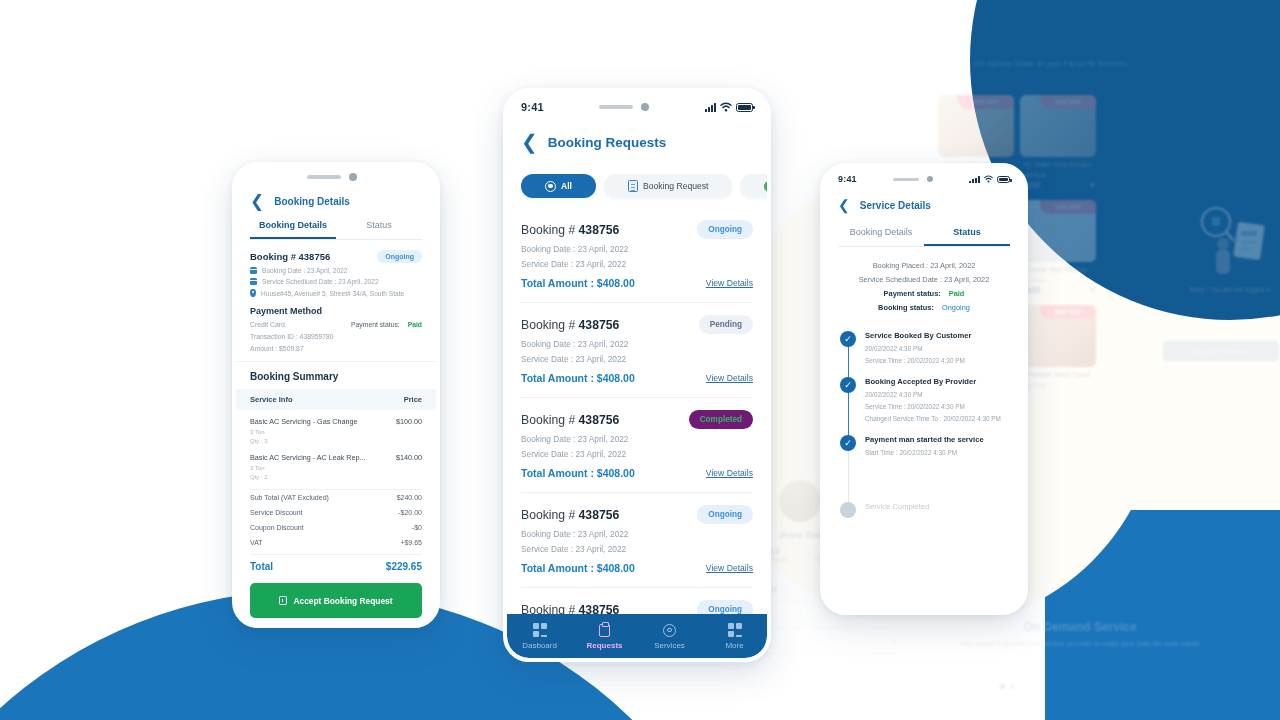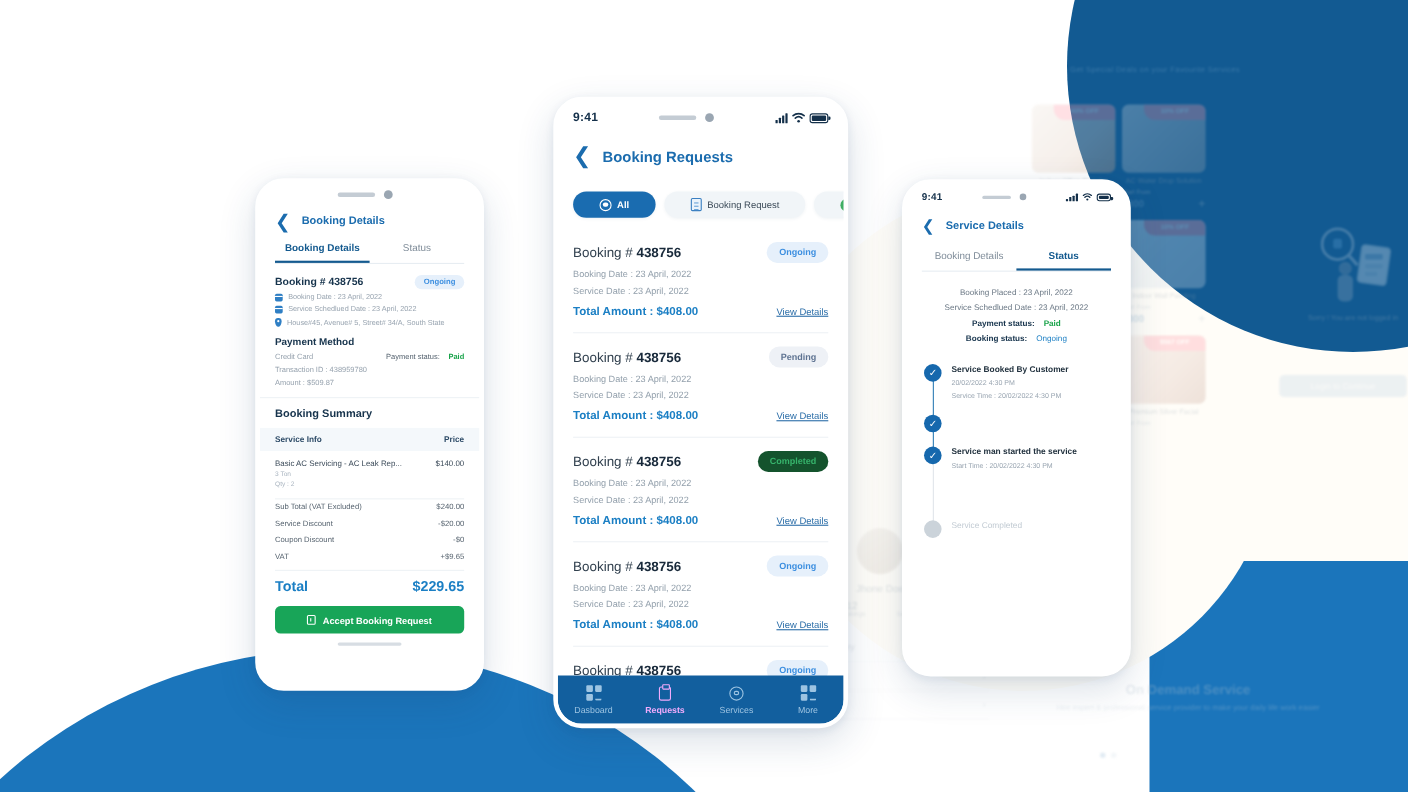--- a/index.html
+++ b/index.html
@@ -148,44 +148,44 @@
   #phoneLeft .nav-title { font-size: 10px; }
   #phoneLeft .tabs { margin: 6px 14px 0; }
   .lp-body { padding: 10px 14px 0; }
   .lp-row { display: flex; align-items: center; justify-content: space-between; }
   .lp-bk { font-size: 9.5px; }
   .pill {
     font-size: 7px; padding: 3px 8px; border-radius: 10px; font-weight: bold; white-space: nowrap;
   }
   .pill.ongoing { background: #e6f0fb; color: #3d8fe0; }
   .pill.pending { background: #eef1f6; color: #5e7391; }
-  .pill.completed { background: #14532d; color: #36b36b; }
+  .pill.completed { background: #701a75; color: #36b36b; }
   .meta { display: flex; align-items: center; gap: 5px; margin-top: 4px; font-size: 6.6px; color: #98a4b0; }
   .ico-cal { width: 7px; height: 7px; border-radius: 1.5px; background: #2f7fc4; position: relative; flex: none; }
   .ico-cal::before { content:""; position:absolute; left:0; right:0; top:1.6px; height:1px; background:#fff; }
   .ico-pin { width: 6px; height: 8px; flex: none; background: #2f7fc4; border-radius: 50% 50% 50% 50% / 42% 42% 70% 70%; position: relative; }
   .ico-pin::after { content:""; position:absolute; left:2px; top:2px; width:2px; height:2px; border-radius:50%; background:#fff; }
   .sec-h { font-size: 9px; margin-top: 9px; }
   .pay-row { display: flex; justify-content: space-between; margin-top: 5px; font-size: 6.8px; }
   .pay-l { color: #96a2ae; }
   .pay-s { color: #54616e; }
   .summary-h { font-size: 10px; font-weight: bold; color: #16334c; padding: 9px 14px 7px; border-top: 1px solid #eef2f6; margin-top: 9px; }
   .tbl-head {
     display: flex; justify-content: space-between; background: #f4f8fb;
     padding: 6px 14px; font-size: 7.5px; font-weight: bold; color: #2c4a66;
   }
   .tbl-body { padding: 0 14px; }
   .itm { padding: 7px 0 2px; }
   .itm-top { display: flex; justify-content: space-between; font-size: 7.2px; color: #3b4a59; }
   .itm-sub { font-size: 6px; color: #aab5c0; margin-top: 3px; }
   .tot-sep { border-top: 1px solid #eef2f6; margin-top: 7px; }
   .tot-row { display: flex; justify-content: space-between; font-size: 7px; color: #56636f; padding: 4px 0; }
-  .tot-final { display: flex; justify-content: space-between; font-size: 13px; font-weight: bold; color: #1b7fc4; padding: 6px 0 0; border-top: 1px solid #eef2f6; margin-top: 4px; }
+  .tot-final { display: flex; justify-content: space-between; font-size: 10px; font-weight: bold; color: #1b7fc4; padding: 6px 0 0; border-top: 1px solid #eef2f6; margin-top: 4px; }
   .accept-btn {
-    margin: 11px 14px 0; height: 25px; border-radius: 5px; background: #18a558;
+    margin: 11px 14px 0; height: 35px; border-radius: 5px; background: #18a558;
     color: #fff; font-size: 8.4px; font-weight: bold;
     display: flex; align-items: center; justify-content: center; gap: 6px;
   }
   .btn-ico { width: 8px; height: 9px; border: 1.2px solid #fff; border-radius: 1.5px; position: relative; }
   .btn-ico::after { content:""; position:absolute; left:1.6px; top:1.6px; right:1.6px; bottom:1.6px; border-left:1.2px solid #fff; }
   .home-ind { width: 58px; height: 3px; border-radius: 3px; background: #d7dde3; margin: 8px auto 0; }
 
   
   #phoneMid { left: 503px; top: 88px; width: 268px; height: 574px; }
   #phoneMid .statusbar { height: 30px; }
@@ -433,20 +433,28 @@
             <span class="pay-l">Amount : $509.87</span>
           </div>
       </div>
 
       <div class="summary-h">Booking Summary</div>
       <div class="tbl-head">
         <span>Service Info</span>
         <span>Price</span>
       </div>
       <div class="tbl-body">
+        <div class="itm">
+          <div class="itm-top">
+            <span>Basic AC Servicing - Gas Change</span>
+            <span>$100.00</span>
+          </div>
+          <div class="itm-sub">3 Ton</div>
+          <div class="itm-sub">Qty : 3</div>
+        </div>
         <div class="itm">
           <div class="itm-top">
             <span>Basic AC Servicing - AC Leak Rep...</span>
             <span>$140.00</span>
           </div>
           <div class="itm-sub">3 Ton</div>
           <div class="itm-sub">Qty : 2</div>
         </div>
         <div class="tot-sep"></div>
         <div class="tot-row">
@@ -686,26 +694,32 @@
           <span class="tl-dot">✓</span>
           <div>
             <div class="tl-t">Service Booked  By Customer</div>
             <div class="tl-s">20/02/2022 4:30 PM</div>
             <div class="tl-s">Service Time : 20/02/2022 4:30 PM</div>
           </div>
         </div>
         <div class="tl-item">
           <span class="tl-line"></span>
           <span class="tl-dot">✓</span>
+          <div>
+            <div class="tl-t">Booking Accepted By Provider</div>
+            <div class="tl-s">20/02/2022 4:30 PM</div>
+            <div class="tl-s">Service Time : 20/02/2022 4:30 PM</div>
+            <div class="tl-s">Changed Service Time To : 20/02/2022 4:30 PM</div>
+          </div>
         </div>
         <div class="tl-item" style="padding-bottom:46px">
           <span class="tl-line off"></span>
           <span class="tl-dot">✓</span>
           <div>
-            <div class="tl-t">Service man  started the service</div>
+            <div class="tl-t">Payment man  started the service</div>
             <div class="tl-s">Start Time : 20/02/2022 4:30 PM</div>
           </div>
         </div>
         <div class="tl-item">
           <span class="tl-dot off"></span>
           <div>
             <div class="tl-t off">Service Completed</div>
           </div>
         </div>
       </div>

